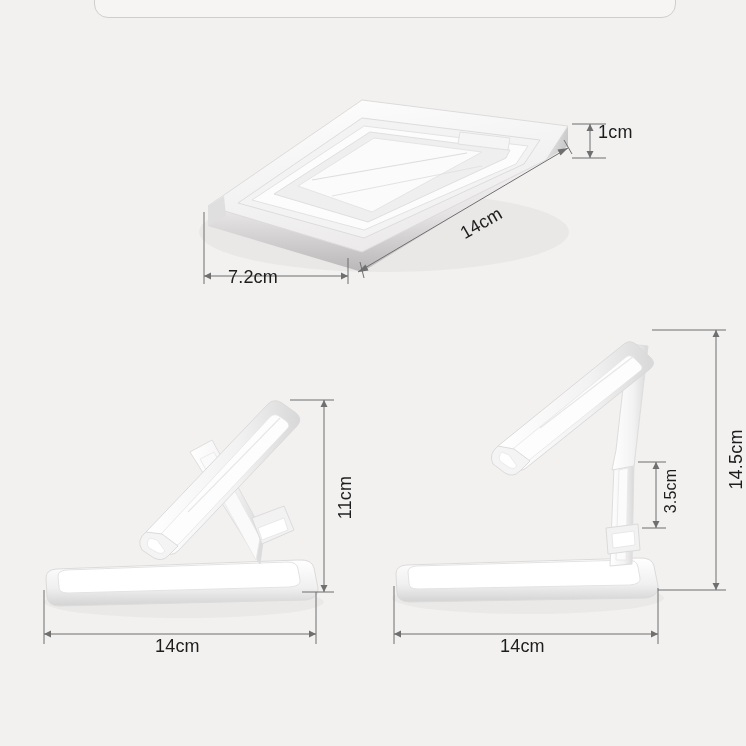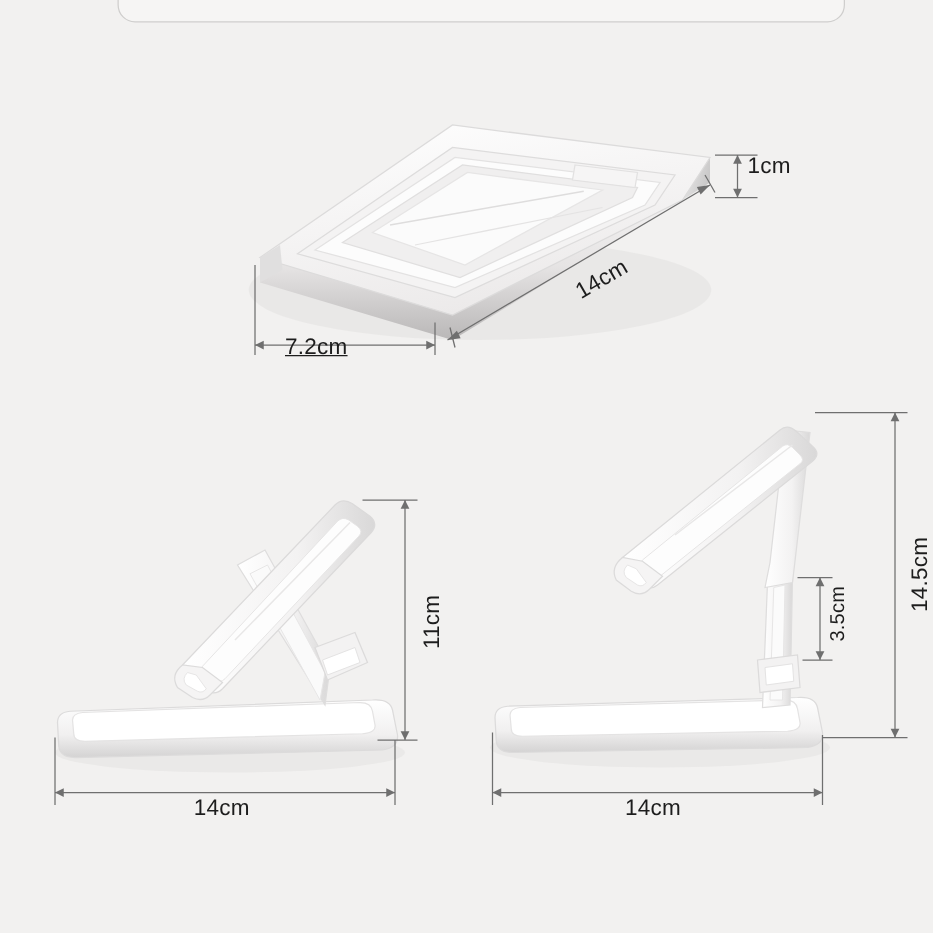--- a/index.html
+++ b/index.html
@@ -116,21 +116,21 @@
 
     <line x1="192" y1="212" x2="192" y2="284" stroke="#6f6f6f" stroke-width="1"></line>
     <line x1="336" y1="258" x2="336" y2="284" stroke="#6f6f6f" stroke-width="1"></line>
     <line x1="192" y1="276" x2="336" y2="276" stroke="#6f6f6f" stroke-width="1"></line>
     <path d="M192,276 l7,-3.5 l0,7 Z" fill="#6f6f6f"></path>
     <path d="M336,276 l-7,-3.5 l0,7 Z" fill="#6f6f6f"></path>
   </svg>
 
   <div class="dim-label" style="left:586px; top:122px;">1cm</div>
   <div class="dim-label" style="left:447px; top:213px; transform: rotate(-30deg);">14cm</div>
-  <div class="dim-label" style="left:216px; top:267px;text-decoration:underline;">7.2cm</div>
+  <div class="dim-label" style="left:216px; top:267px;">7.2cm</div>
 
   <svg class="layer" viewBox="0 0 746 746">
 
     <ellipse cx="172" cy="602" rx="140" ry="16" fill="#e9e8e7" opacity="0.9"></ellipse>
 
     <path d="M34,578 Q34,570 44,569 L286,560 Q300,559 302,568 L306,588 Q307,598 294,600 L48,606 Q36,606 35,597 Z" fill="url(#baseGrad)" stroke="#dcdbdb" stroke-width="1"></path>
     <path d="M46,576 Q46,571 54,570 L276,562 Q285,562 286,569 L288,580 Q289,586 278,587 L56,593 Q47,593 47,587 Z" fill="#ffffff" stroke="#e4e3e3" stroke-width="1"></path>
 
     <path d="M248,564 L252,534 L200,440 L178,452 Z" fill="url(#armGrad)" stroke="#dedddd" stroke-width="1"></path>
     <path d="M244,560 L248,538 L202,452 L188,459 Z" fill="#fafafa" stroke="#e7e6e6" stroke-width="0.8"></path>

